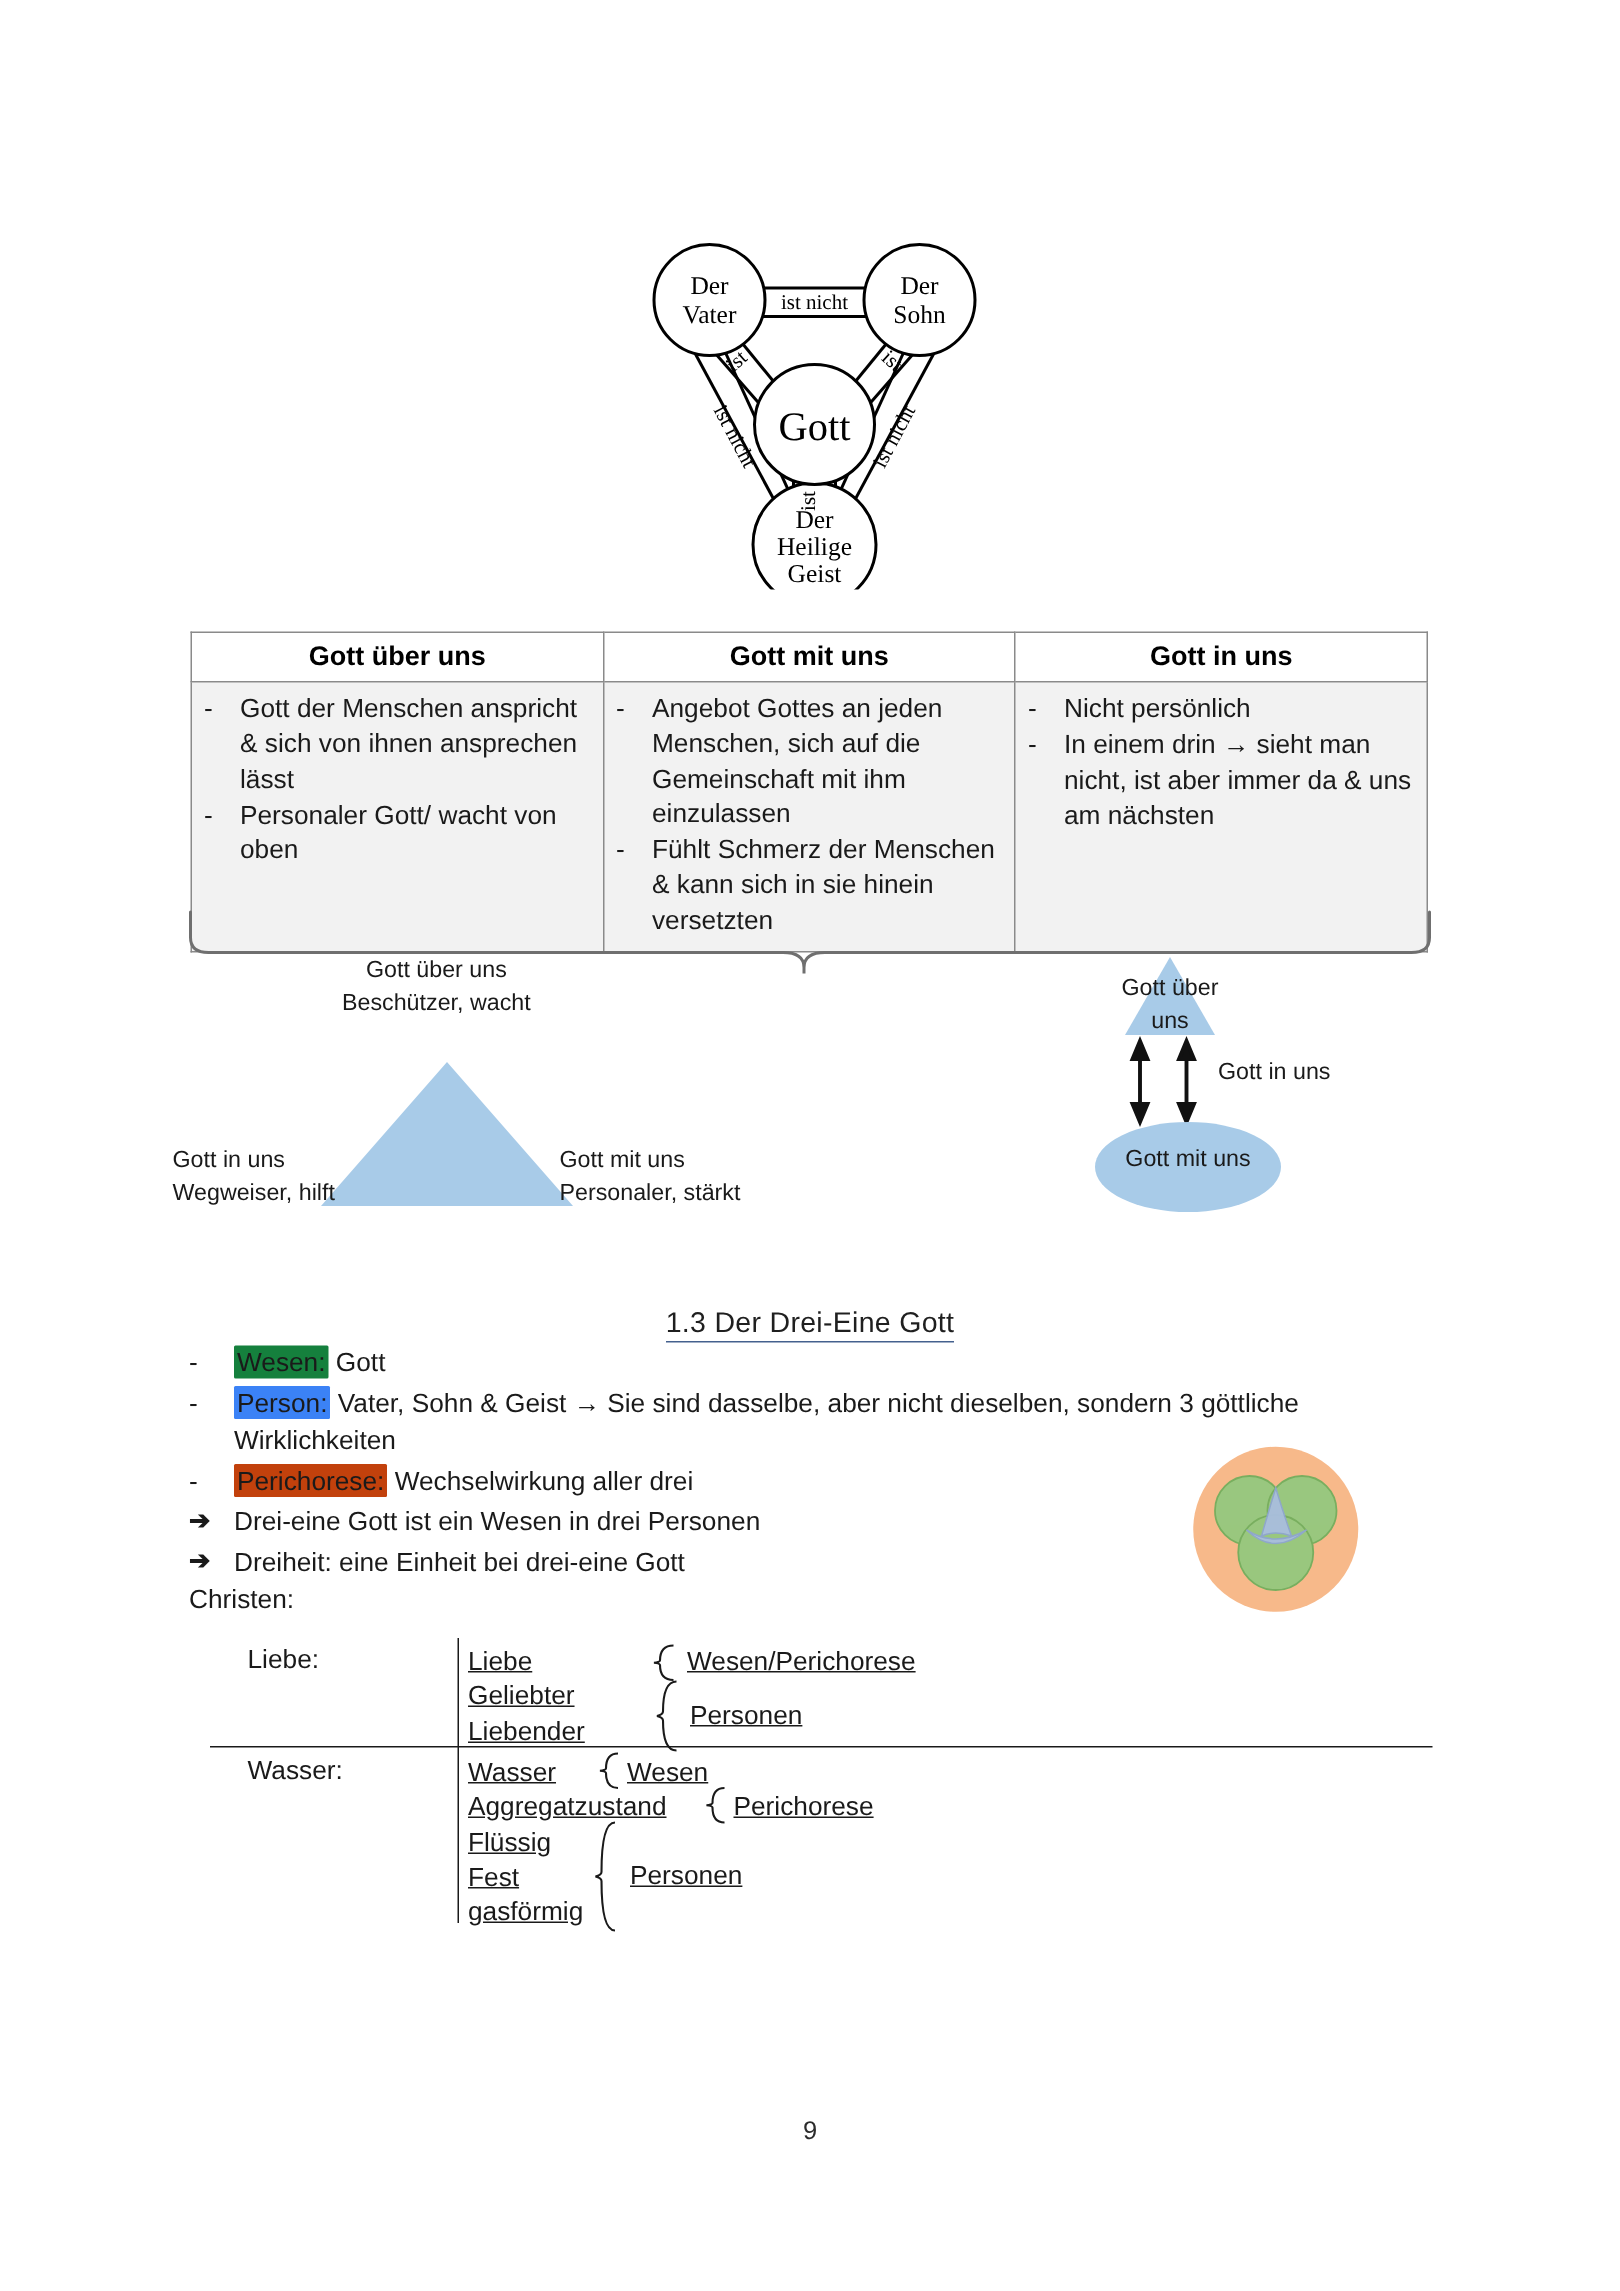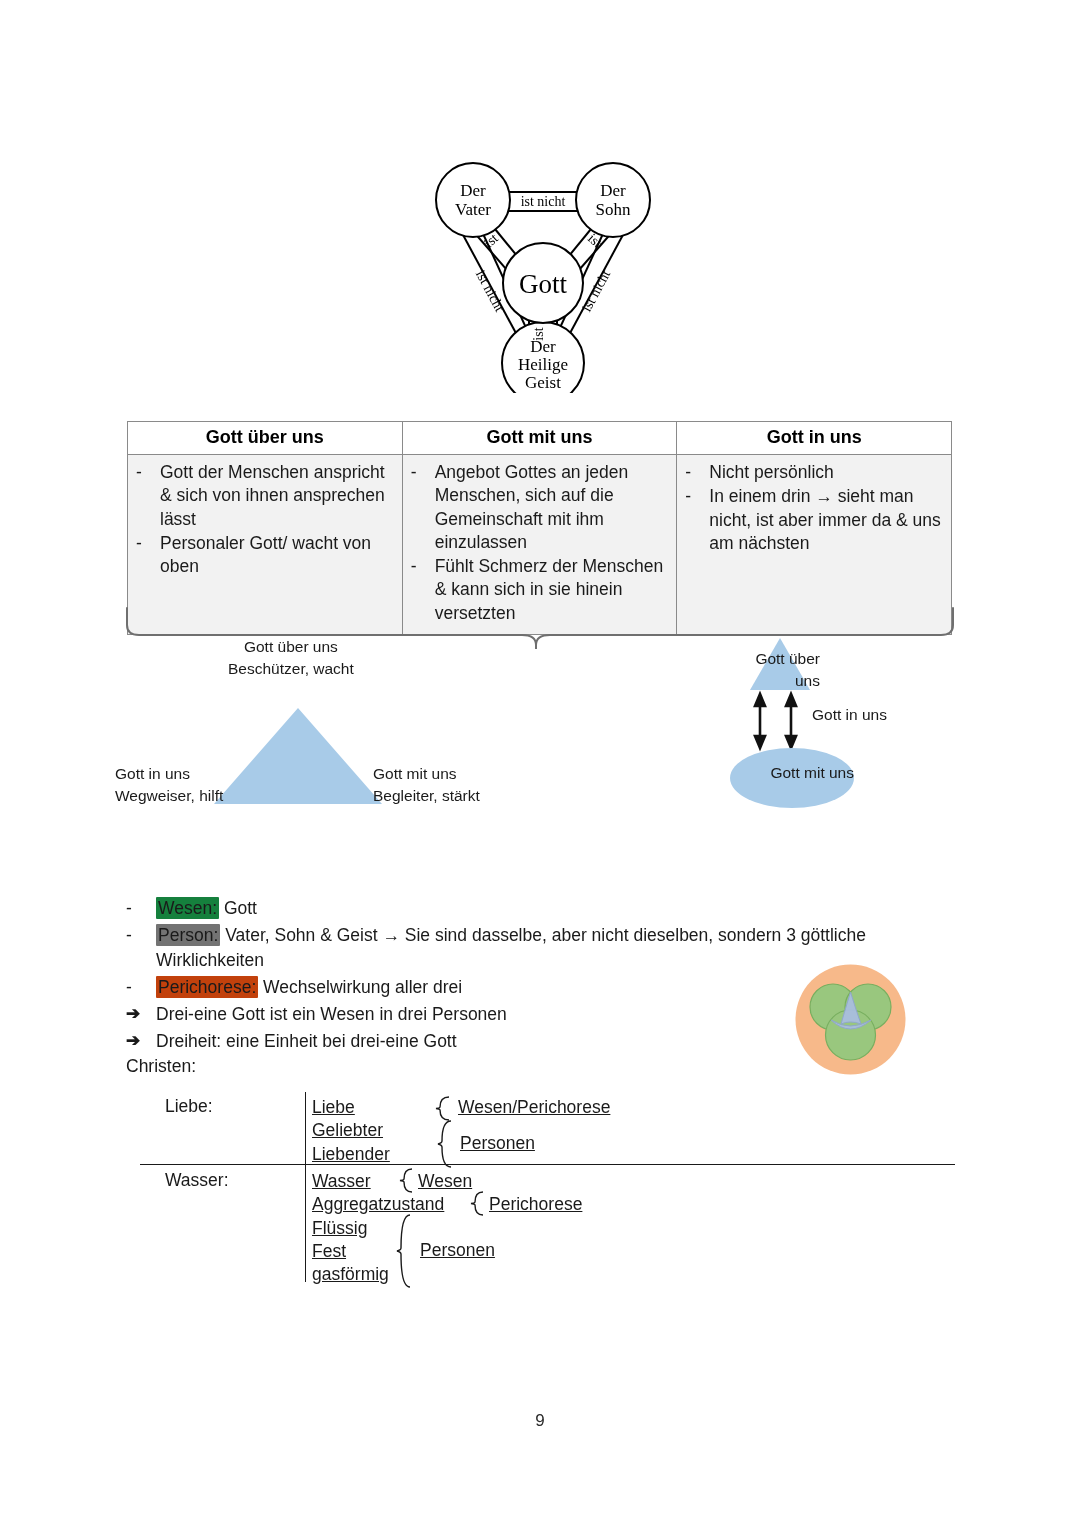--- a/index.html
+++ b/index.html
@@ -155,21 +155,21 @@
     top: 636px;
     width: 260px;
     height: 180px;
   }
   .rd-label {
     position: absolute;
     font-size: 15.5px;
     line-height: 1.45;
     color: #1a1a1a;
     white-space: nowrap;
-    text-align: right;
+    text-align: center;
   }
   #rd-top-label { left: 28px; top: 12px; width: 80px; }
   #rd-side-label { left: 100px; top: 68px; }
   #rd-ellipse-label { left: 18px; top: 126px; width: 124px; }
 
   
   #bullets-13 {
     position: absolute;
     left: 126px;
     top: 896px;
@@ -373,21 +373,21 @@
     <div class="pyr-label" id="pyr-top-label">
       <div>Gott über uns</div>
       <div>Beschützer, wacht</div>
     </div>
     <div class="pyr-label" id="pyr-left-label">
       <div>Gott in uns</div>
       <div>Wegweiser, hilft</div>
     </div>
     <div class="pyr-label" id="pyr-right-label">
       <div>Gott mit uns</div>
-      <div>Begleiter, stärkt</div>
+      <div>Personaler, stärkt</div>
     </div>
   </div>
 
   <div id="pyramid-right">
     <svg width="260" height="180" xmlns="http://www.w3.org/2000/svg" style="position:absolute;left:0;top:0;">
 
       <polygon points="68,2 98,54 38,54" fill="#a8cbe8"></polygon>
 
       <g stroke="#111" stroke-width="2.6" fill="#111">
         <line x1="48" y1="66" x2="48" y2="104"></line>
@@ -403,29 +403,32 @@
       <ellipse cx="80" cy="142" rx="62" ry="30" fill="#a8cbe8"></ellipse>
     </svg>
     <div class="rd-label" id="rd-top-label">
       <div>Gott über</div>
       <div>uns</div>
     </div>
     <div class="rd-label" id="rd-side-label">Gott in uns</div>
     <div class="rd-label" id="rd-ellipse-label">Gott mit uns</div>
   </div>
 
+  <div class="section-heading" id="heading-13">
+    <span>1.3 Der Drei-Eine Gott</span>
+  </div>
 
   <div id="bullets-13">
     <div class="blt">
       <span class="marker">-</span>
       <span class="body"><span class="hl" id="hl-0" style="background: #15803d;">Wesen:</span><span> Gott</span></span>
     </div>
     <div class="blt">
       <span class="marker">-</span>
-      <span class="body"><span class="hl" id="hl-1" style="background: #737373;">Person:</span><span> Vater, Sohn &amp; Geist → Sie sind dasselbe, aber nicht dieselben, sondern 3 göttliche Wirklichkeiten</span></span>
+      <span class="body"><span class="hl" id="hl-1" style="background: #3b82f6;">Person:</span><span> Vater, Sohn &amp; Geist → Sie sind dasselbe, aber nicht dieselben, sondern 3 göttliche Wirklichkeiten</span></span>
     </div>
     <div class="blt">
       <span class="marker">-</span>
       <span class="body"><span class="hl" id="hl-2" style="background: #c2410c;">Perichorese:</span><span> Wechselwirkung aller drei</span></span>
     </div>
     <div class="blt">
       <span class="marker arrow">➔</span>
       <span class="body">Drei-eine Gott ist ein Wesen in drei Personen</span>
     </div>
     <div class="blt">

